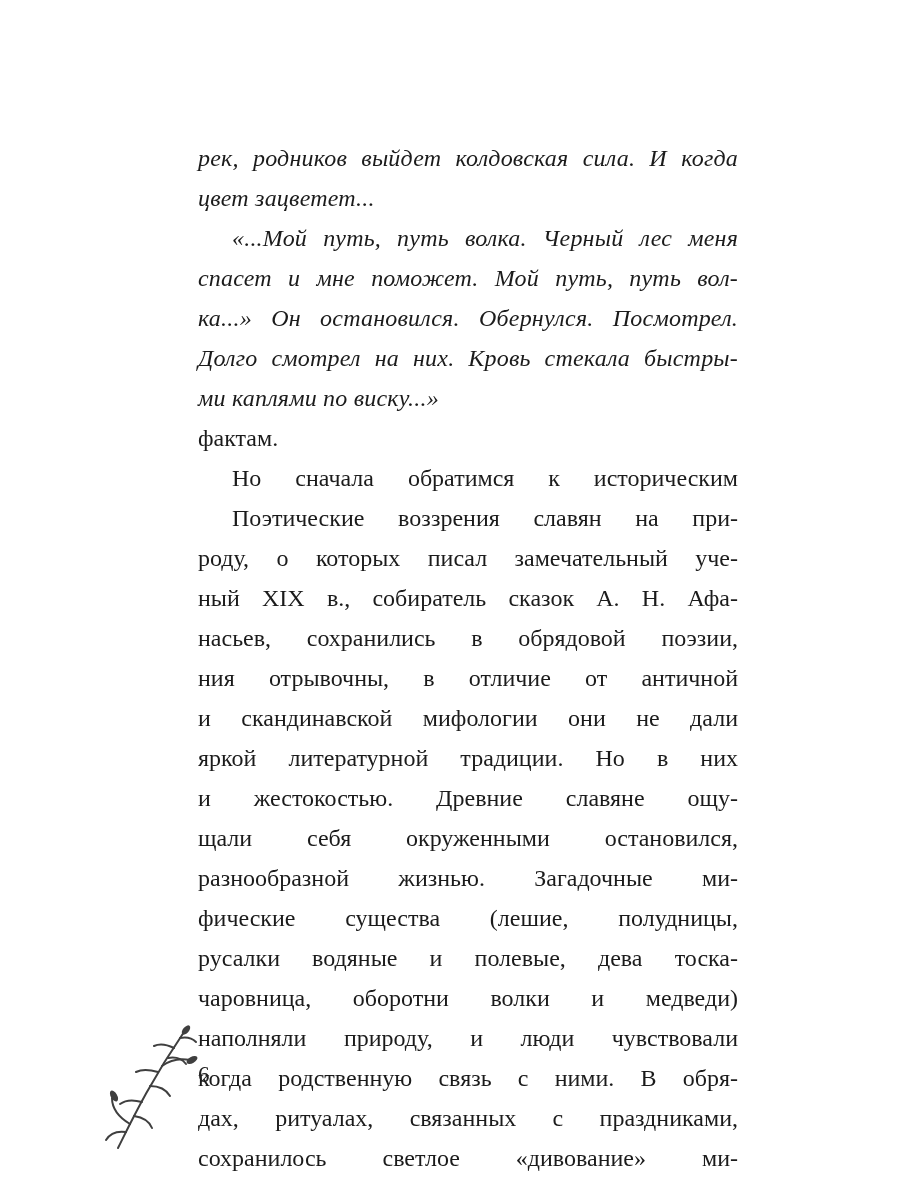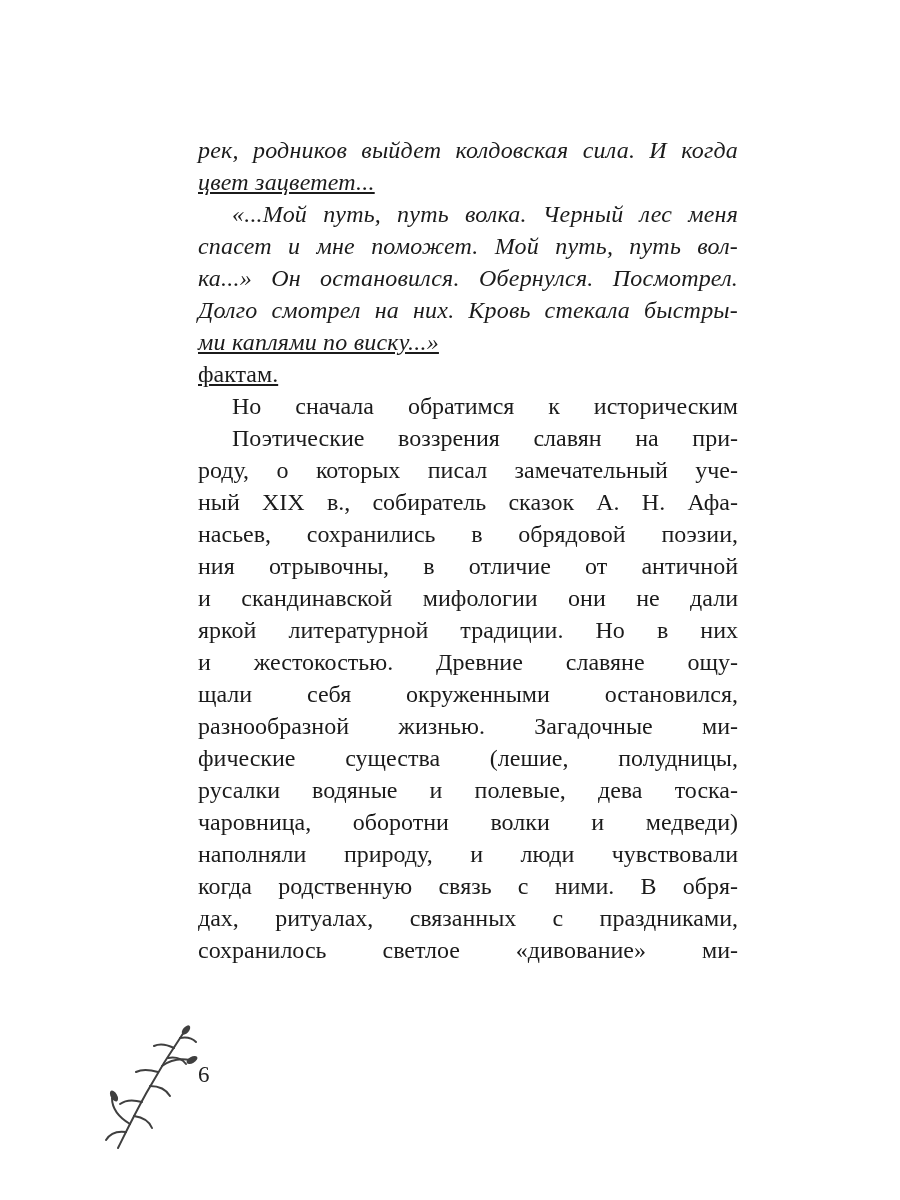--- a/index.html
+++ b/index.html
@@ -24,24 +24,24 @@
     position: absolute;
     left: 198px;
     top: 134px;
     width: 540px;
     font-size: 24px;
     line-height: 32px;
   }
   .line {
     text-align: justify;
     text-align-last: justify;
+    margin-top: 8px;
   }
   .line.flush {
     text-align-last: left;
-    text-decoration: underline;
   }
   .line.indent {
     text-indent: 34px;
   }
   .line.italic {
     font-style: italic;
     letter-spacing: 0.2px;
   }
   .page-number {
     position: absolute;

